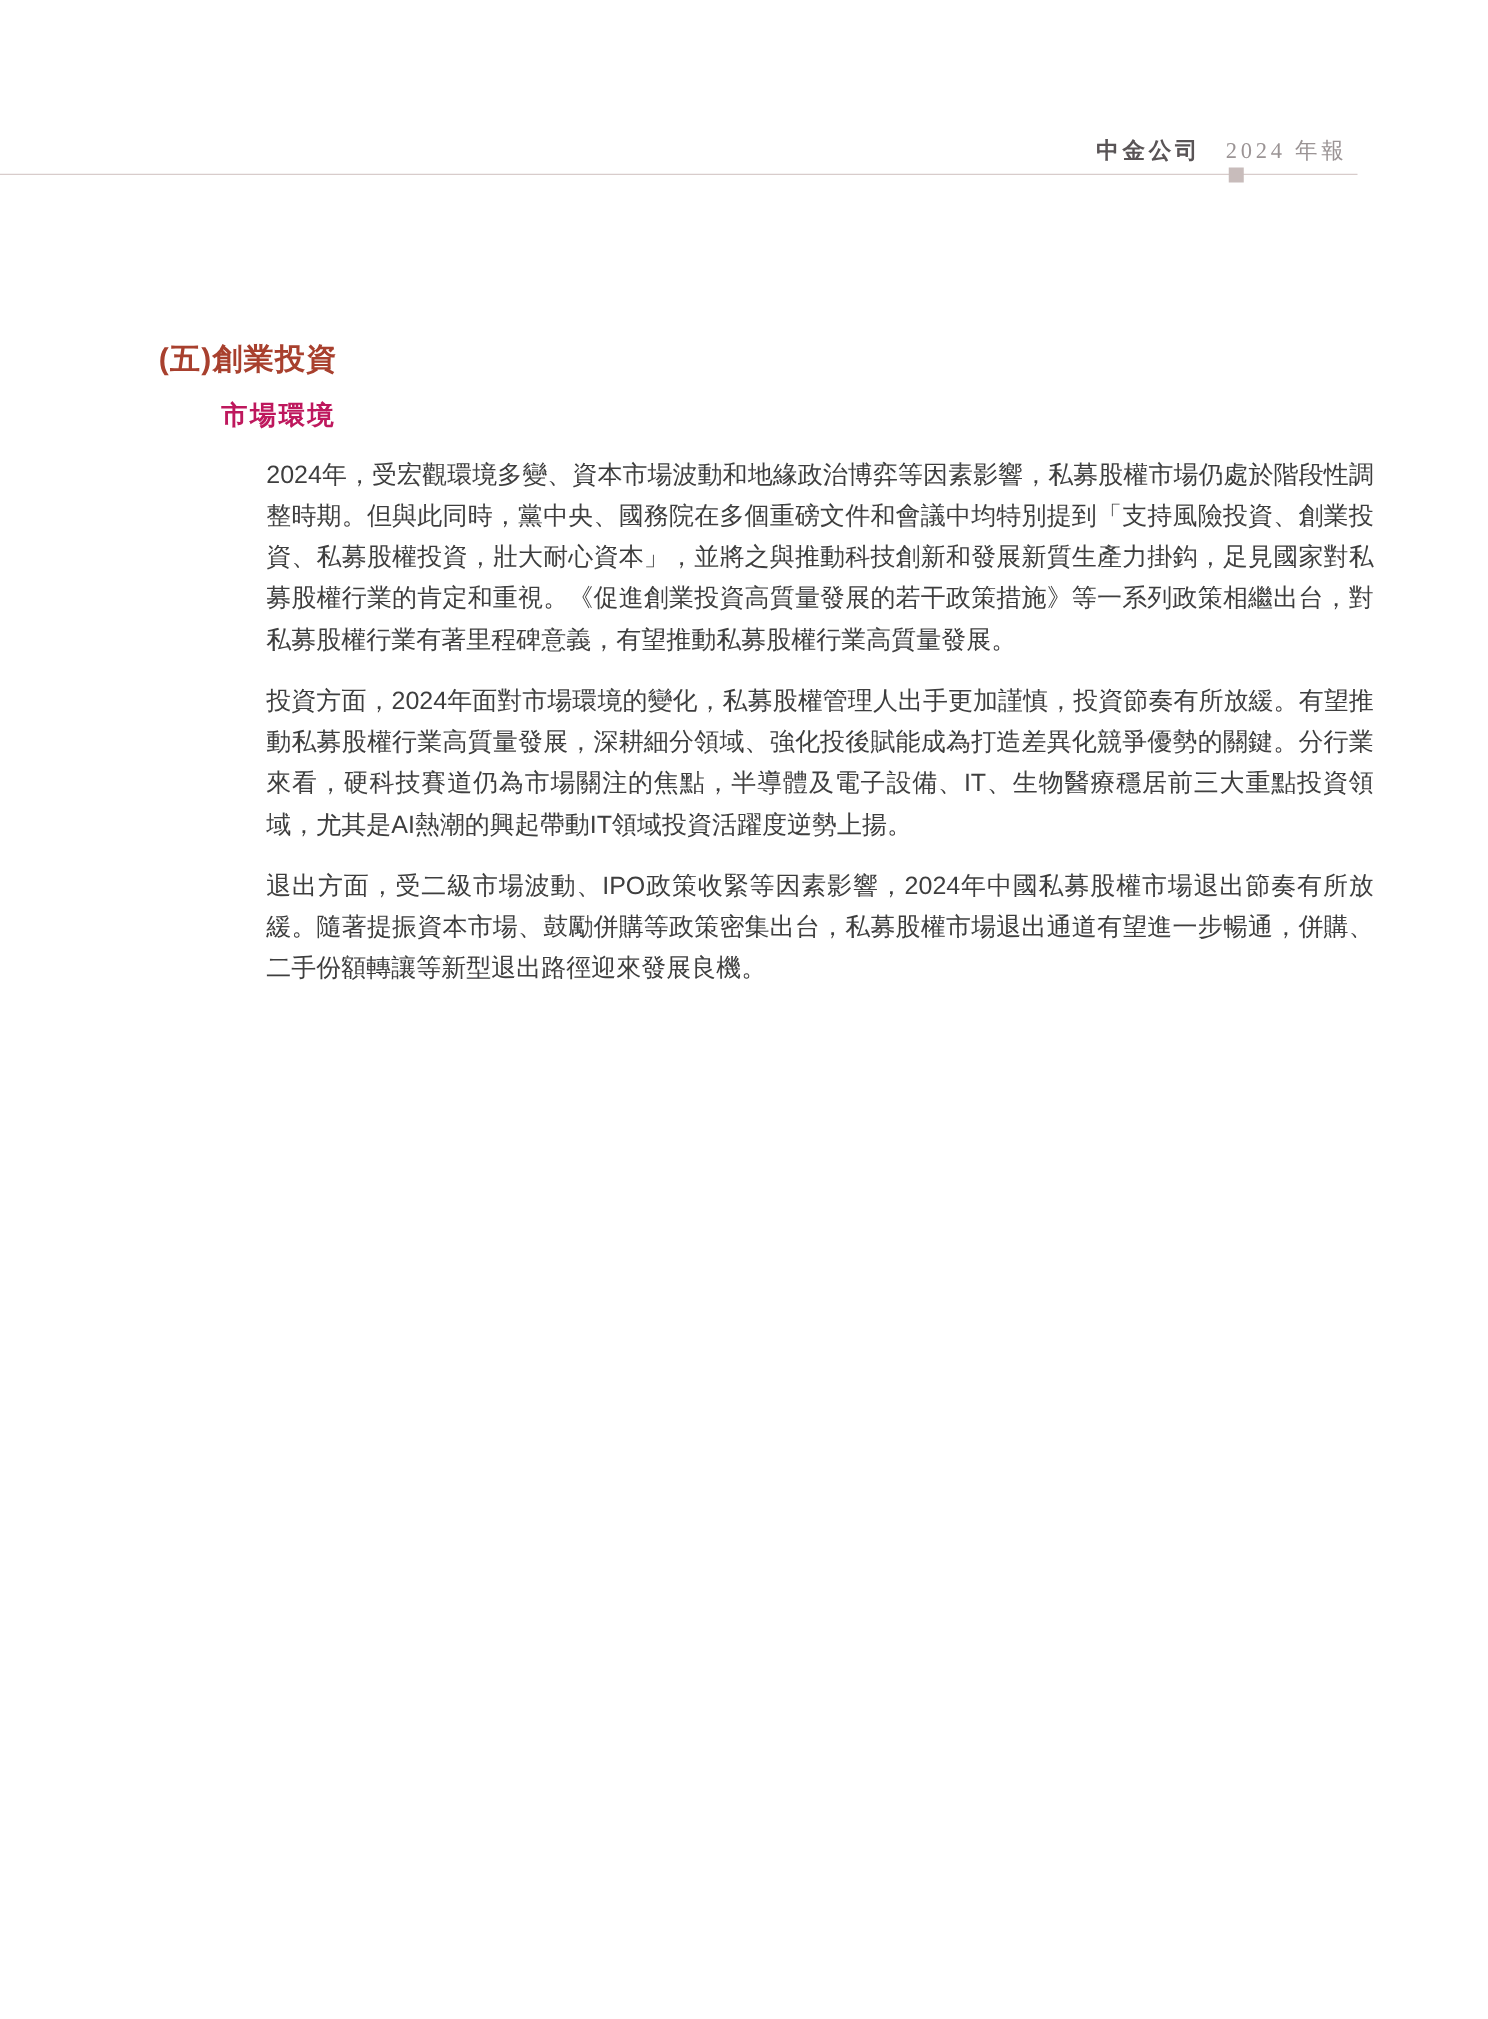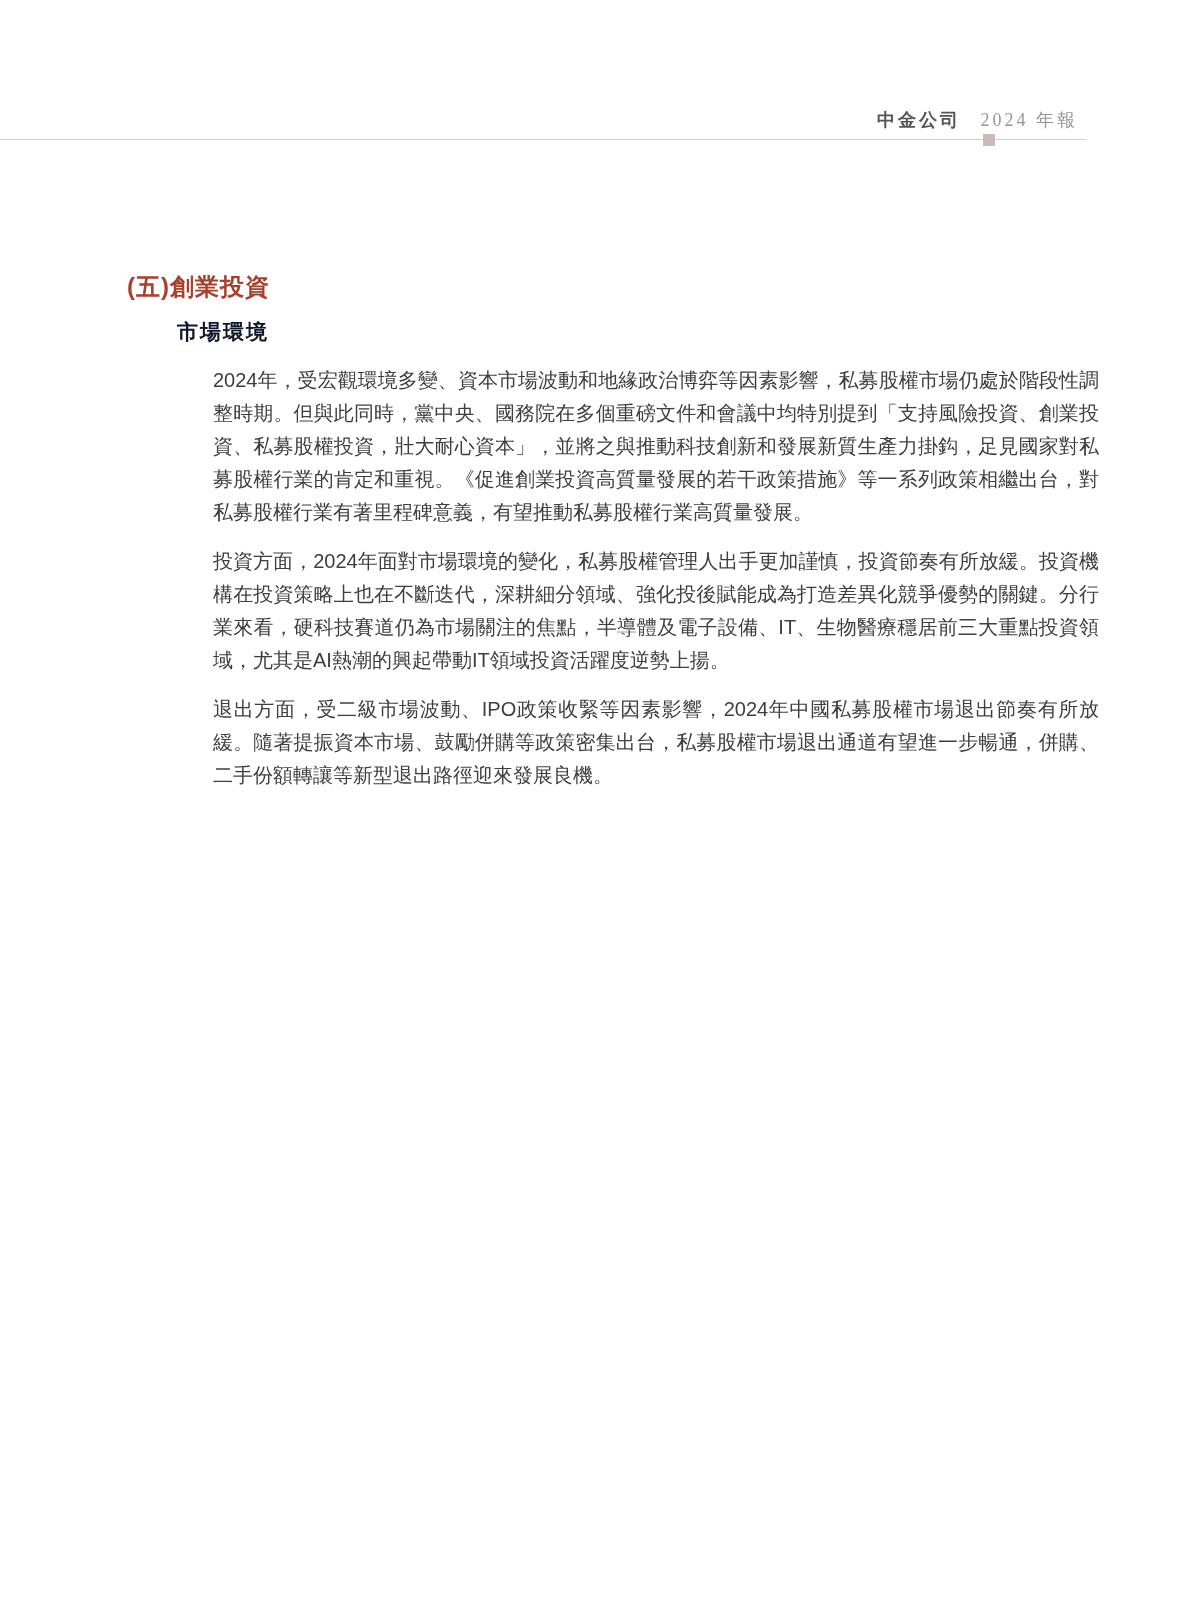--- a/index.html
+++ b/index.html
@@ -66,21 +66,21 @@
     font-family: "Liberation Sans", sans-serif;
   }
 
   .subsection-heading {
     position: absolute;
     top: 318px;
     left: 177px;
     font-size: 21px;
     font-weight: 700;
     letter-spacing: 2px;
-    color: #0f172a;
+    color: #be185d;
     font-family: Liberation Mono, monospace;
   }
 
   
   .body-copy {
     position: absolute;
     top: 364px;
     left: 177px;
     width: 886px;
     font-size: 20px;
@@ -123,20 +123,20 @@
     <span class="rule-square"></span>
   </div>
 
   <main>
     <h2 class="section-heading">(五)創業投資</h2>
 
     <h3 class="subsection-heading">市場環境</h3>
 
     <div class="body-copy">
       <p>2024年，受宏觀環境多變、資本市場波動和地緣政治博弈等因素影響，私募股權市場仍處於階段性調整時期。但與此同時，黨中央、國務院在多個重磅文件和會議中均特別提到「支持風險投資、創業投資、私募股權投資，壯大耐心資本」，並將之與推動科技創新和發展新質生產力掛鈎，足見國家對私募股權行業的肯定和重視。《促進創業投資高質量發展的若干政策措施》等一系列政策相繼出台，對私募股權行業有著里程碑意義，有望推動私募股權行業高質量發展。</p>
-      <p>投資方面，2024年面對市場環境的變化，私募股權管理人出手更加謹慎，投資節奏有所放緩。投資機構在投資策略上也在不斷迭代，深耕細分領域、強化投後賦能成為打造差異化競爭優勢的關鍵。分行業來看，硬科技賽道仍為市場關注的焦點，半導體及電子設備、IT、生物醫療穩居前三大重點投資領域，尤其是AI熱潮的興起帶動IT領域投資活躍度逆勢上揚。</p>
+      <p>投資方面，2024年面對市場環境的變化，私募股權管理人出手更加謹慎，投資節奏有所放緩。有望推動私募股權行業高質量發展，深耕細分領域、強化投後賦能成為打造差異化競爭優勢的關鍵。分行業來看，硬科技賽道仍為市場關注的焦點，半導體及電子設備、IT、生物醫療穩居前三大重點投資領域，尤其是AI熱潮的興起帶動IT領域投資活躍度逆勢上揚。</p>
       <p>退出方面，受二級市場波動、IPO政策收緊等因素影響，2024年中國私募股權市場退出節奏有所放緩。隨著提振資本市場、鼓勵併購等政策密集出台，私募股權市場退出通道有望進一步暢通，併購、二手份額轉讓等新型退出路徑迎來發展良機。</p>
     </div>
   </main>
 
   <div class="page-number">059</div>
 
 </div>
 
 </body></html>

